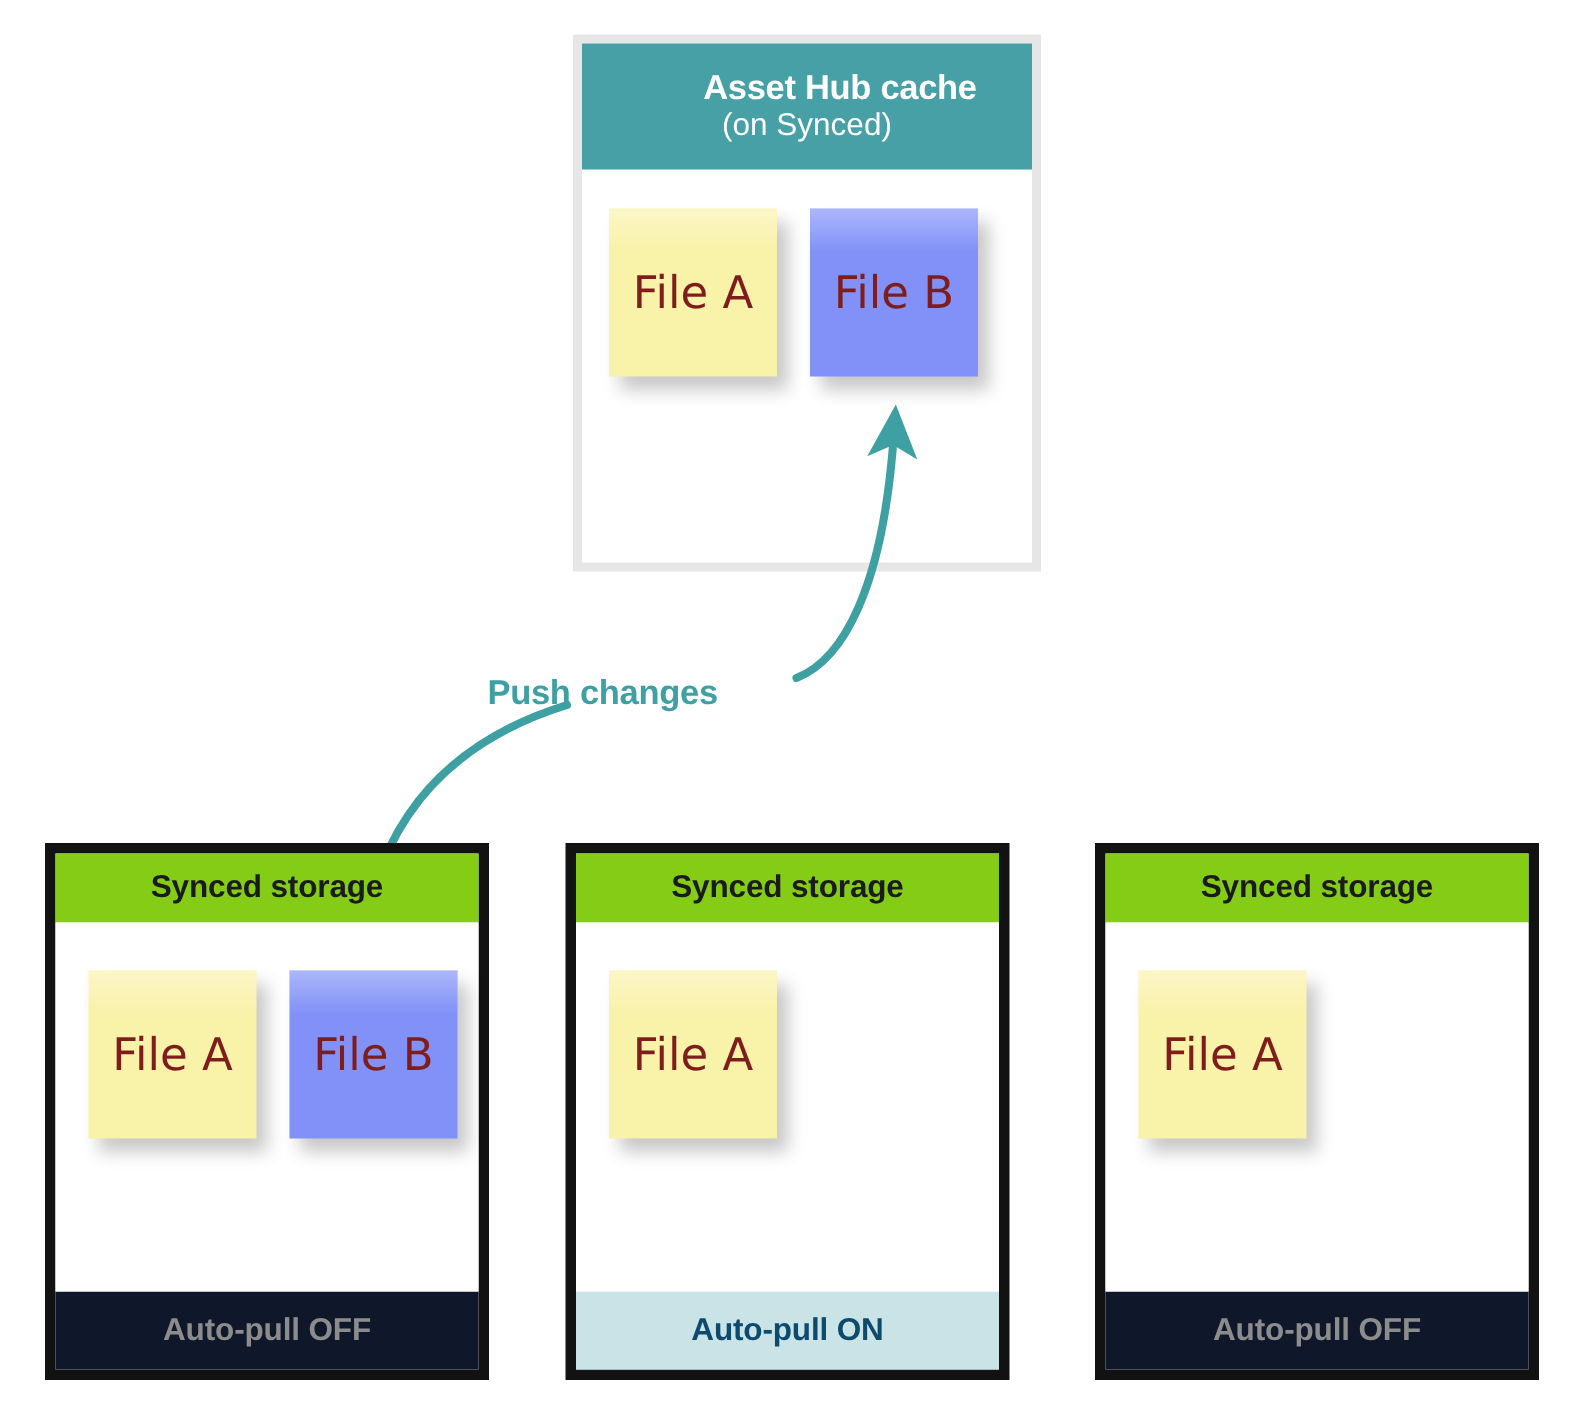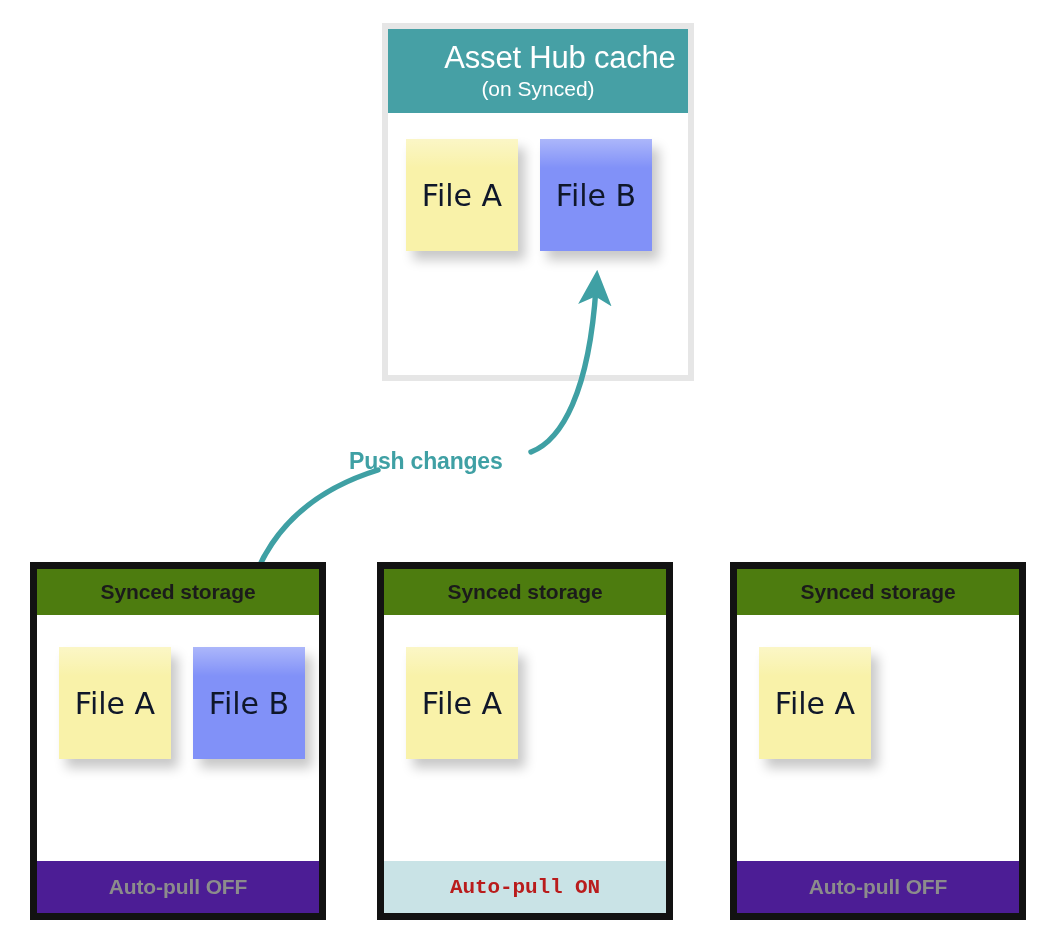--- a/index.html
+++ b/index.html
@@ -31,42 +31,42 @@
     height: 84px;
     background: #46a0a5;
     color: #ffffff;
     display: flex;
     flex-direction: column;
     align-items: center;
     justify-content: center;
     line-height: 1.18;
   }
   #hub-title {
-    font-size: 31px;
-    font-weight: normal;
+    font-size: 23px;
+    font-weight: bold;
     letter-spacing: -0.2px;
     margin-left: 44px;
   }
   #hub-subtitle {
     font-size: 21px;
     font-weight: normal;
   }
   #hub-body {
     position: relative;
     height: calc(100% - 84px);
   }
 
   
   .note {
     position: absolute;
     box-sizing: border-box;
     display: flex;
     align-items: center;
     justify-content: center;
-    color: #0f172a;
+    color: #7f1d1d;
     font-size: 30px;
     font-family: "DejaVu Sans", sans-serif;
     box-shadow: 7px 9px 11px rgba(0,0,0,0.22);
   }
   .note.yellow { background: #f9f2a9; }
   .note.blue   { background: #8191f8; align-items: center; }
   .note .sheen {
     position: absolute;
     left: 0; top: 0; right: 0;
     height: 26%;
@@ -89,21 +89,21 @@
     box-sizing: border-box;
     display: flex;
     flex-direction: column;
   }
   #storage-box-1 { left: 30px; }
   #storage-box-2 { left: 377px; }
   #storage-box-3 { left: 730px; }
 
   .storage-header {
     height: 46px;
-    background: #4d7c0f;
+    background: #84cc16;
     color: #1b1b1b;
     font-size: 21px;
     font-weight: bold;
     display: flex;
     align-items: center;
     justify-content: center;
     letter-spacing: -0.1px;
     flex: 0 0 auto;
   }
   .storage-body {
@@ -115,27 +115,26 @@
     flex: 0 0 auto;
     height: 52px;
     display: flex;
     align-items: center;
     justify-content: center;
     font-size: 21px;
     font-weight: bold;
     letter-spacing: -0.1px;
   }
   .storage-footer.off {
-    background: #4c1d95;
+    background: #0f172a;
     color: #8c8c8c;
   }
   .storage-footer.on {
     background: #c9e3e6;
-    color: #b91c1c;
-    font-family: Liberation Mono, monospace;
+    color: #0c4a6e;
   }
 
   .storage-body .note.slot-1 { left: 22px; top: 32px; width: 112px; height: 112px; }
   .storage-body .note.slot-2 { left: 156px; top: 32px; width: 112px; height: 112px; }
 
   
   #arrow-layer {
     position: absolute;
     left: 0; top: 0;
     width: 1056px;
@@ -146,21 +145,20 @@
   
   #push-label {
     position: absolute;
     left: 325px;
     top: 448px;
     font-size: 23px;
     font-weight: bold;
     color: #3fa0a4;
     letter-spacing: -0.2px;
     white-space: nowrap;
-    margin-left: 24px;
   }
 </style>
 </head>
 <body>
 
 <div id="hub-panel">
   <div id="hub-header">
     <div id="hub-title">Asset Hub cache</div>
     <div id="hub-subtitle">(on Synced)</div>
   </div>

